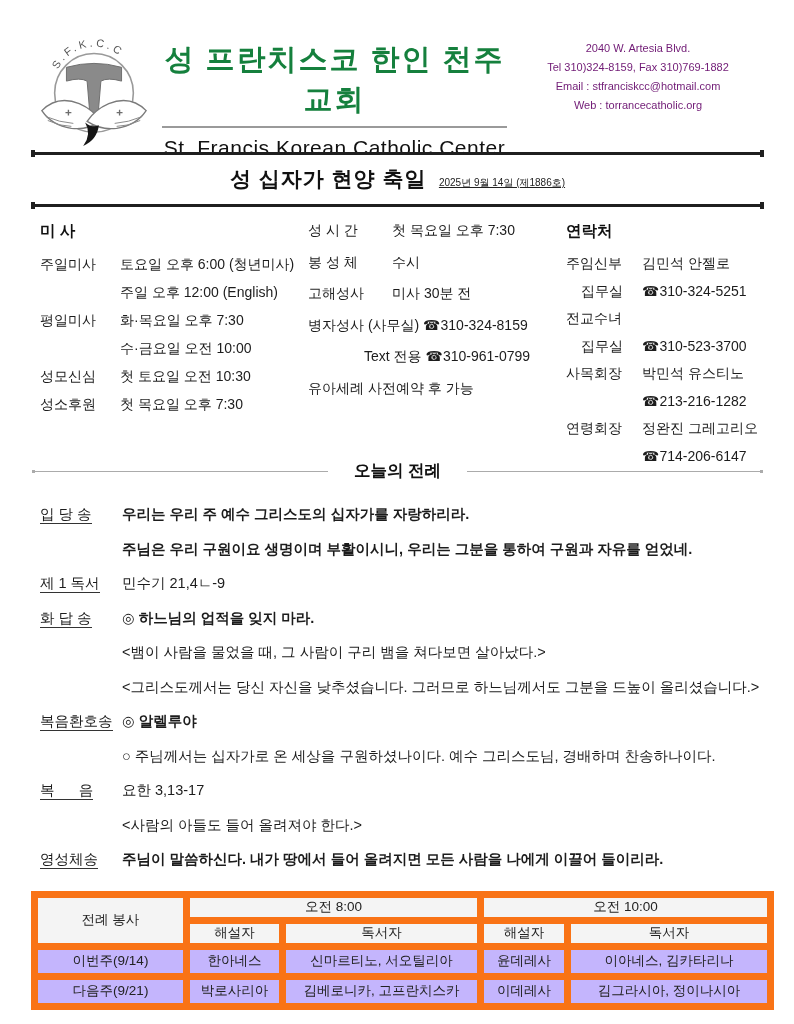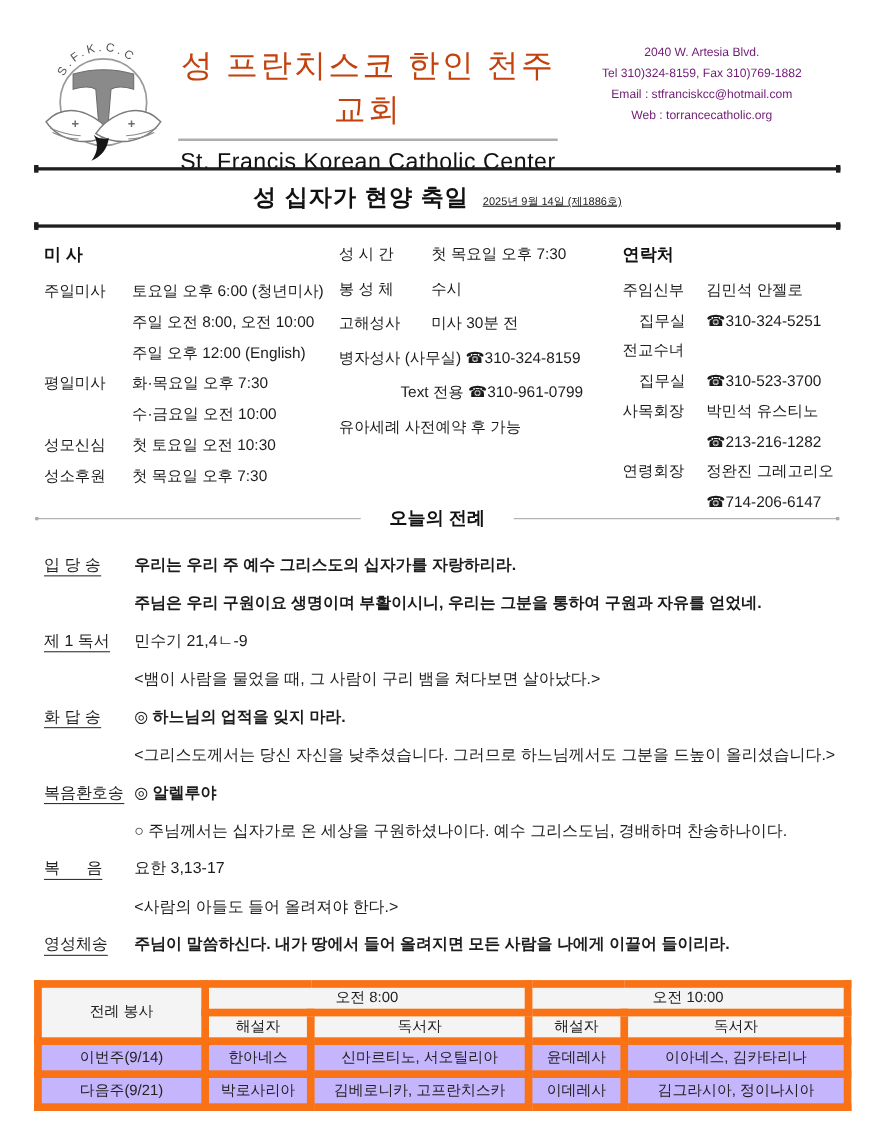--- a/index.html
+++ b/index.html
@@ -8,21 +8,21 @@
     font-family:"Liberation Sans","DejaVu Sans",sans-serif;
     color:#1c1c1c;
     width:794px; height:1024px; overflow:hidden;
   }
   .page { width:794px; height:1024px; padding:26px 29px 0 30px; }
 
   
   .hdr { display:flex; align-items:flex-start; height:120px; }
   .logo-wrap { width:128px; height:122px; flex:0 0 auto; }
   .name-block { flex:1 1 auto; text-align:center; padding-top:14px; }
-  .name-ko { font-size:29px; font-weight:normal; letter-spacing:2px; color:#c2410c; }
+  .name-ko { font-size:29px; font-weight:bold; letter-spacing:2px; color:#15803d; }
   .name-underline { height:2px; border-top:1px solid #9a9a9a; border-bottom:1px solid #9a9a9a; margin:6px 4px 8px 4px; }
   .name-en { font-size:21px; color:#111; letter-spacing:0.5px; }
   .contact-block { width:254px; flex:0 0 auto; text-align:center; padding-top:13px; font-size:11px; line-height:19px; color:#701a75; }
 
   
   .rule { position:relative; height:3px; background:#1f1f1f; margin:0 1px; }
   .rule::before, .rule::after { content:""; position:absolute; top:-2px; width:4px; height:7px; background:#1f1f1f; }
   .rule::before { left:0; } .rule::after { right:0; }
   .rule.r1 { margin-top:6px; }
 
@@ -115,21 +115,20 @@
   <div class="cols">
 
     <div class="col col-mass">
       <h3>미 사</h3>
       <div class="kv">
           <span>주일미사</span>
           <span>토요일 오후 6:00 (청년미사)</span>
         </div>
       <div class="kv">
           <span></span>
-          <span>주일 오전 8:00, 오전 10:00</span>
         </div>
       <div class="kv">
           <span></span>
           <span>주일 오후 12:00 (English)</span>
         </div>
       <div class="kv">
           <span>평일미사</span>
           <span>화·목요일 오후 7:30</span>
         </div>
       <div class="kv">
@@ -214,26 +213,26 @@
       </div>
     <div class="lit-row">
         <span class="lit-label"></span>
         <span class="lit-text bold">주님은 우리 구원이요 생명이며 부활이시니, 우리는 그분을 통하여 구원과 자유를 얻었네.</span>
       </div>
     <div class="lit-row">
         <span class="lit-label"><span class="u">제 1 독서</span></span>
         <span class="lit-text">민수기 21,4ㄴ-9</span>
       </div>
     <div class="lit-row">
-        <span class="lit-label"></span>
-        <span class="lit-text">&lt;뱀이 사람을 물었을 때, 그 사람이 구리 뱀을 쳐다보면 살아났다.&gt;</span>
-      </div>
-    <div class="lit-row">
         <span class="lit-label"><span class="u">화 답 송</span></span>
         <span class="lit-text bold">◎ 하느님의 업적을 잊지 마라.</span>
+      </div>
+    <div class="lit-row">
+        <span class="lit-label"></span>
+        <span class="lit-text">&lt;뱀이 사람을 물었을 때, 그 사람이 구리 뱀을 쳐다보면 살아났다.&gt;</span>
       </div>
     <div class="lit-row">
         <span class="lit-label"></span>
         <span class="lit-text">&lt;그리스도께서는 당신 자신을 낮추셨습니다. 그러므로 하느님께서도 그분을 드높이 올리셨습니다.&gt;</span>
       </div>
     <div class="lit-row">
         <span class="lit-label"><span class="u">복음환호송</span></span>
         <span class="lit-text bold">◎ 알렐루야</span>
       </div>
     <div class="lit-row">

